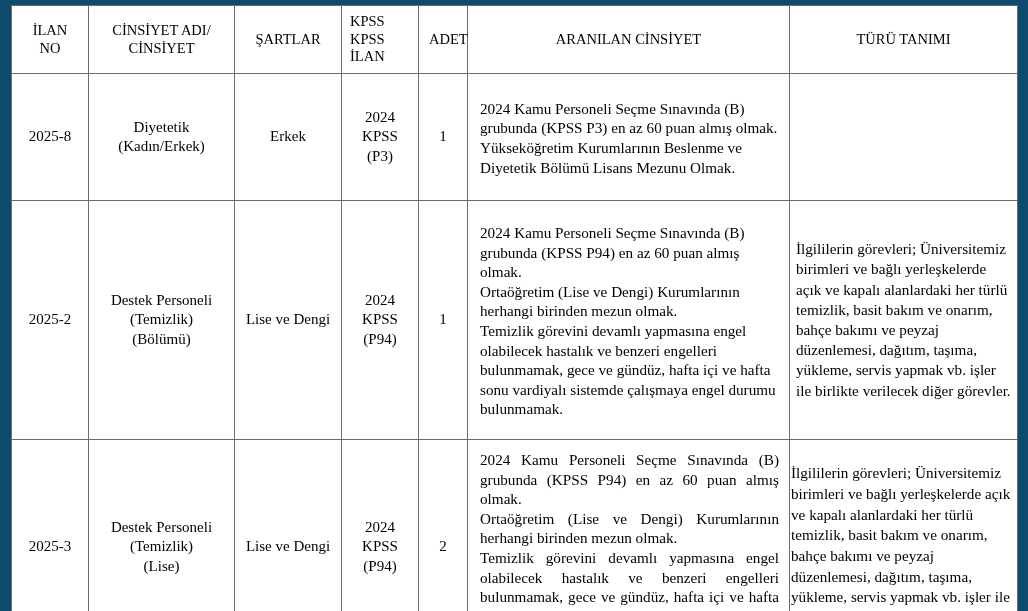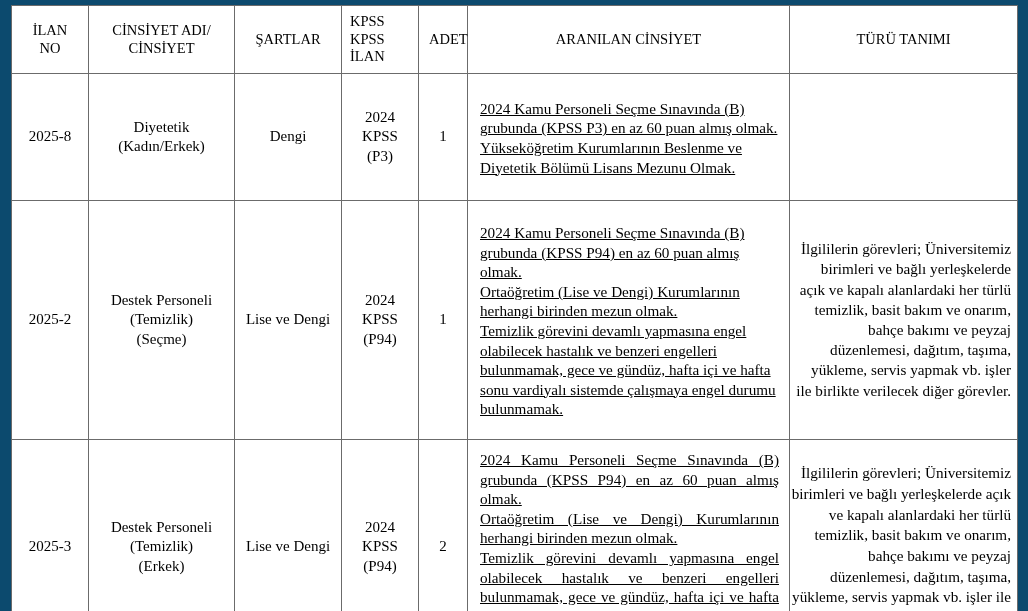--- a/index.html
+++ b/index.html
@@ -79,33 +79,32 @@
     padding: 4px 4px;
   }
   td.cell-center .line { display: block; }
 
   td.cell-sartlar {
     vertical-align: top;
     text-align: left;
     padding: 8px 10px 6px 12px;
     font-size: 15.2px;
     line-height: 1.285;
-    text-decoration: underline;
   }
   td.cell-sartlar.justify {
     text-align: justify;
     text-align-last: left;
   }
   td.cell-sartlar p {
     margin: 0;
   }
 
   td.cell-gorev {
     vertical-align: top;
-    text-align: right;
+    text-align: left;
     font-size: 15.2px;
     line-height: 1.33;
     padding: 6px 6px 6px 6px;
   }
   td.cell-gorev.flush {
     padding-left: 1px;
     padding-top: 4px;
     line-height: 1.36;
   }
   td.cell-gorev p {
@@ -163,21 +162,21 @@
     <tbody>
         <tr class="row-1">
           <td class="cell-center">
             <span class="line">2025-8</span>
           </td>
           <td class="cell-center">
             <span class="line">Diyetetik</span>
             <span class="line">(Kadın/Erkek)</span>
           </td>
           <td class="cell-center">
-            <span class="line">Dengi</span>
+            <span class="line">Erkek</span>
           </td>
           <td class="cell-center">
             <span class="line">2024</span>
             <span class="line">KPSS</span>
             <span class="line">(P3)</span>
           </td>
           <td class="cell-center">
             <span class="line">1</span>
           </td>
           <td class="cell-sartlar">
@@ -186,21 +185,21 @@
           </td>
           <td class="cell-gorev"></td>
         </tr>
         <tr class="row-2">
           <td class="cell-center">
             <span class="line">2025-2</span>
           </td>
           <td class="cell-center">
             <span class="line">Destek Personeli</span>
             <span class="line">(Temizlik)</span>
-            <span class="line">(Seçme)</span>
+            <span class="line">(Bölümü)</span>
           </td>
           <td class="cell-center">
             <span class="line">Lise ve Dengi</span>
           </td>
           <td class="cell-center">
             <span class="line">2024</span>
             <span class="line">KPSS</span>
             <span class="line">(P94)</span>
           </td>
           <td class="cell-center">
@@ -215,21 +214,21 @@
             <p>İlgililerin görevleri; Üniversitemiz birimleri ve bağlı yerleşkelerde açık ve kapalı alanlardaki her türlü temizlik, basit bakım ve onarım, bahçe bakımı ve peyzaj düzenlemesi, dağıtım, taşıma, yükleme, servis yapmak vb. işler ile birlikte verilecek diğer görevler.</p>
           </td>
         </tr>
         <tr class="row-3">
           <td class="cell-center">
             <span class="line">2025-3</span>
           </td>
           <td class="cell-center">
             <span class="line">Destek Personeli</span>
             <span class="line">(Temizlik)</span>
-            <span class="line">(Erkek)</span>
+            <span class="line">(Lise)</span>
           </td>
           <td class="cell-center">
             <span class="line">Lise ve Dengi</span>
           </td>
           <td class="cell-center">
             <span class="line">2024</span>
             <span class="line">KPSS</span>
             <span class="line">(P94)</span>
           </td>
           <td class="cell-center">

